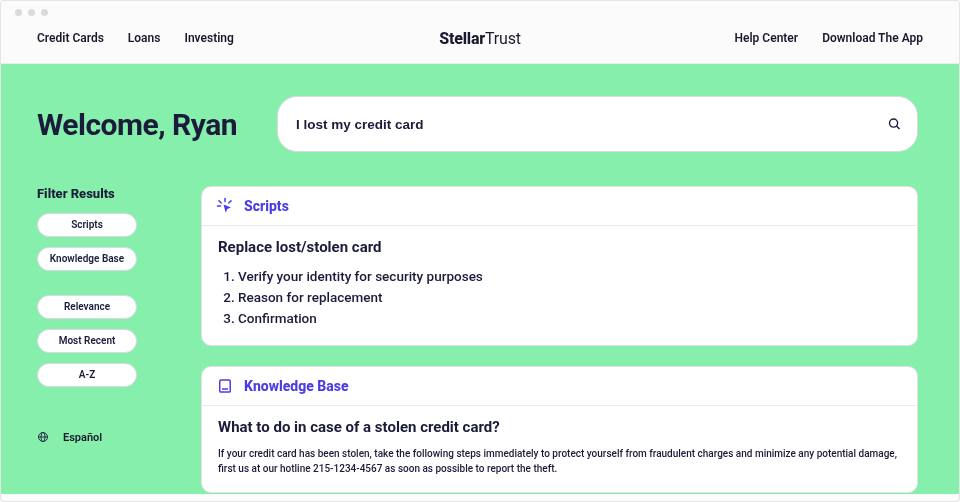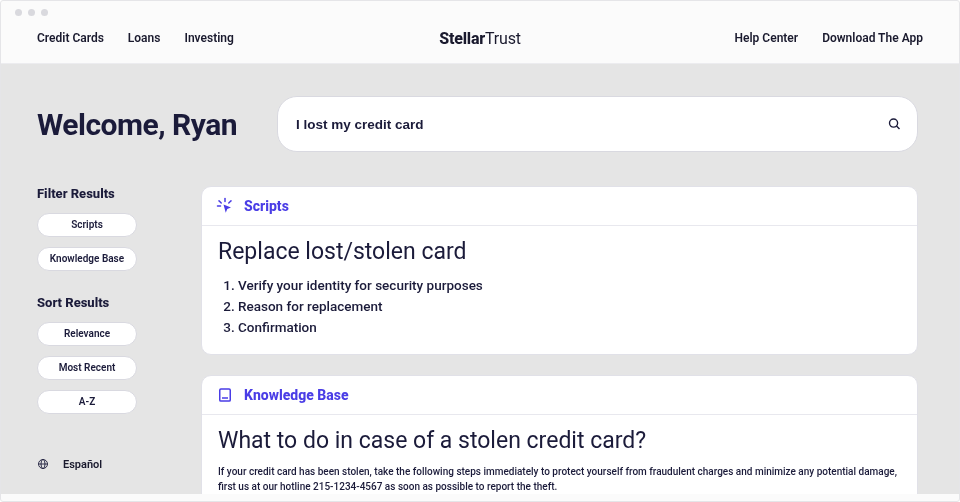--- a/index.html
+++ b/index.html
@@ -50,21 +50,21 @@
     left: 50%;
     transform: translateX(-50%);
     font-size: 16px;
     color: #1a1a2e;
     letter-spacing: -0.2px;
   }
   .brand .bold { font-weight: 800; }
   .brand .light { font-weight: 400; }
 
   .content {
-    background: #e5e5e5;
+    background: #86efac;
     height: calc(100% - 22px - 48px);
     padding: 32px 41px 20px 36px;
     overflow: hidden;
   }
   .top-row {
     display: flex;
     align-items: center;
     gap: 40px;
     margin-bottom: 34px;
   }
@@ -164,22 +164,22 @@
   .card-head-label {
     font-size: 14px;
     font-weight: 800;
     color: #4a3de6;
   }
   .card-icon { width: 18px; height: 18px; flex-shrink: 0; }
   .card-body {
     padding: 12px 16px 16px 16px;
   }
   .card-title {
-    font-size: 23px;
-    font-weight: 400;
+    font-size: 15px;
+    font-weight: 700;
     color: #1b1b3a;
     margin-bottom: 10px;
   }
   .steps {
     list-style: decimal;
     padding-left: 20px;
     font-size: 13.5px;
     line-height: 1.55;
     color: #1b1b3a;
     font-weight: 500;
@@ -232,21 +232,20 @@
 
     <div class="layout">
 
       <div class="sidebar">
         <div class="side-heading">Filter Results</div>
         <div class="pill">Scripts</div>
         <div class="pill">Knowledge Base</div>
 
         <div class="side-gap"></div>
 
-        <div class="side-heading">Sort Results</div>
         <div class="pill">Relevance</div>
         <div class="pill">Most Recent</div>
         <div class="pill">A-Z</div>
 
         <div class="lang">
           <svg class="globe" viewBox="0 0 24 24" fill="none" stroke="#1b1b3a" stroke-width="1.8">
             <circle cx="12" cy="12" r="9"></circle>
             <ellipse cx="12" cy="12" rx="4" ry="9"></ellipse>
             <line x1="3" y1="12" x2="21" y2="12"></line>
           </svg>

